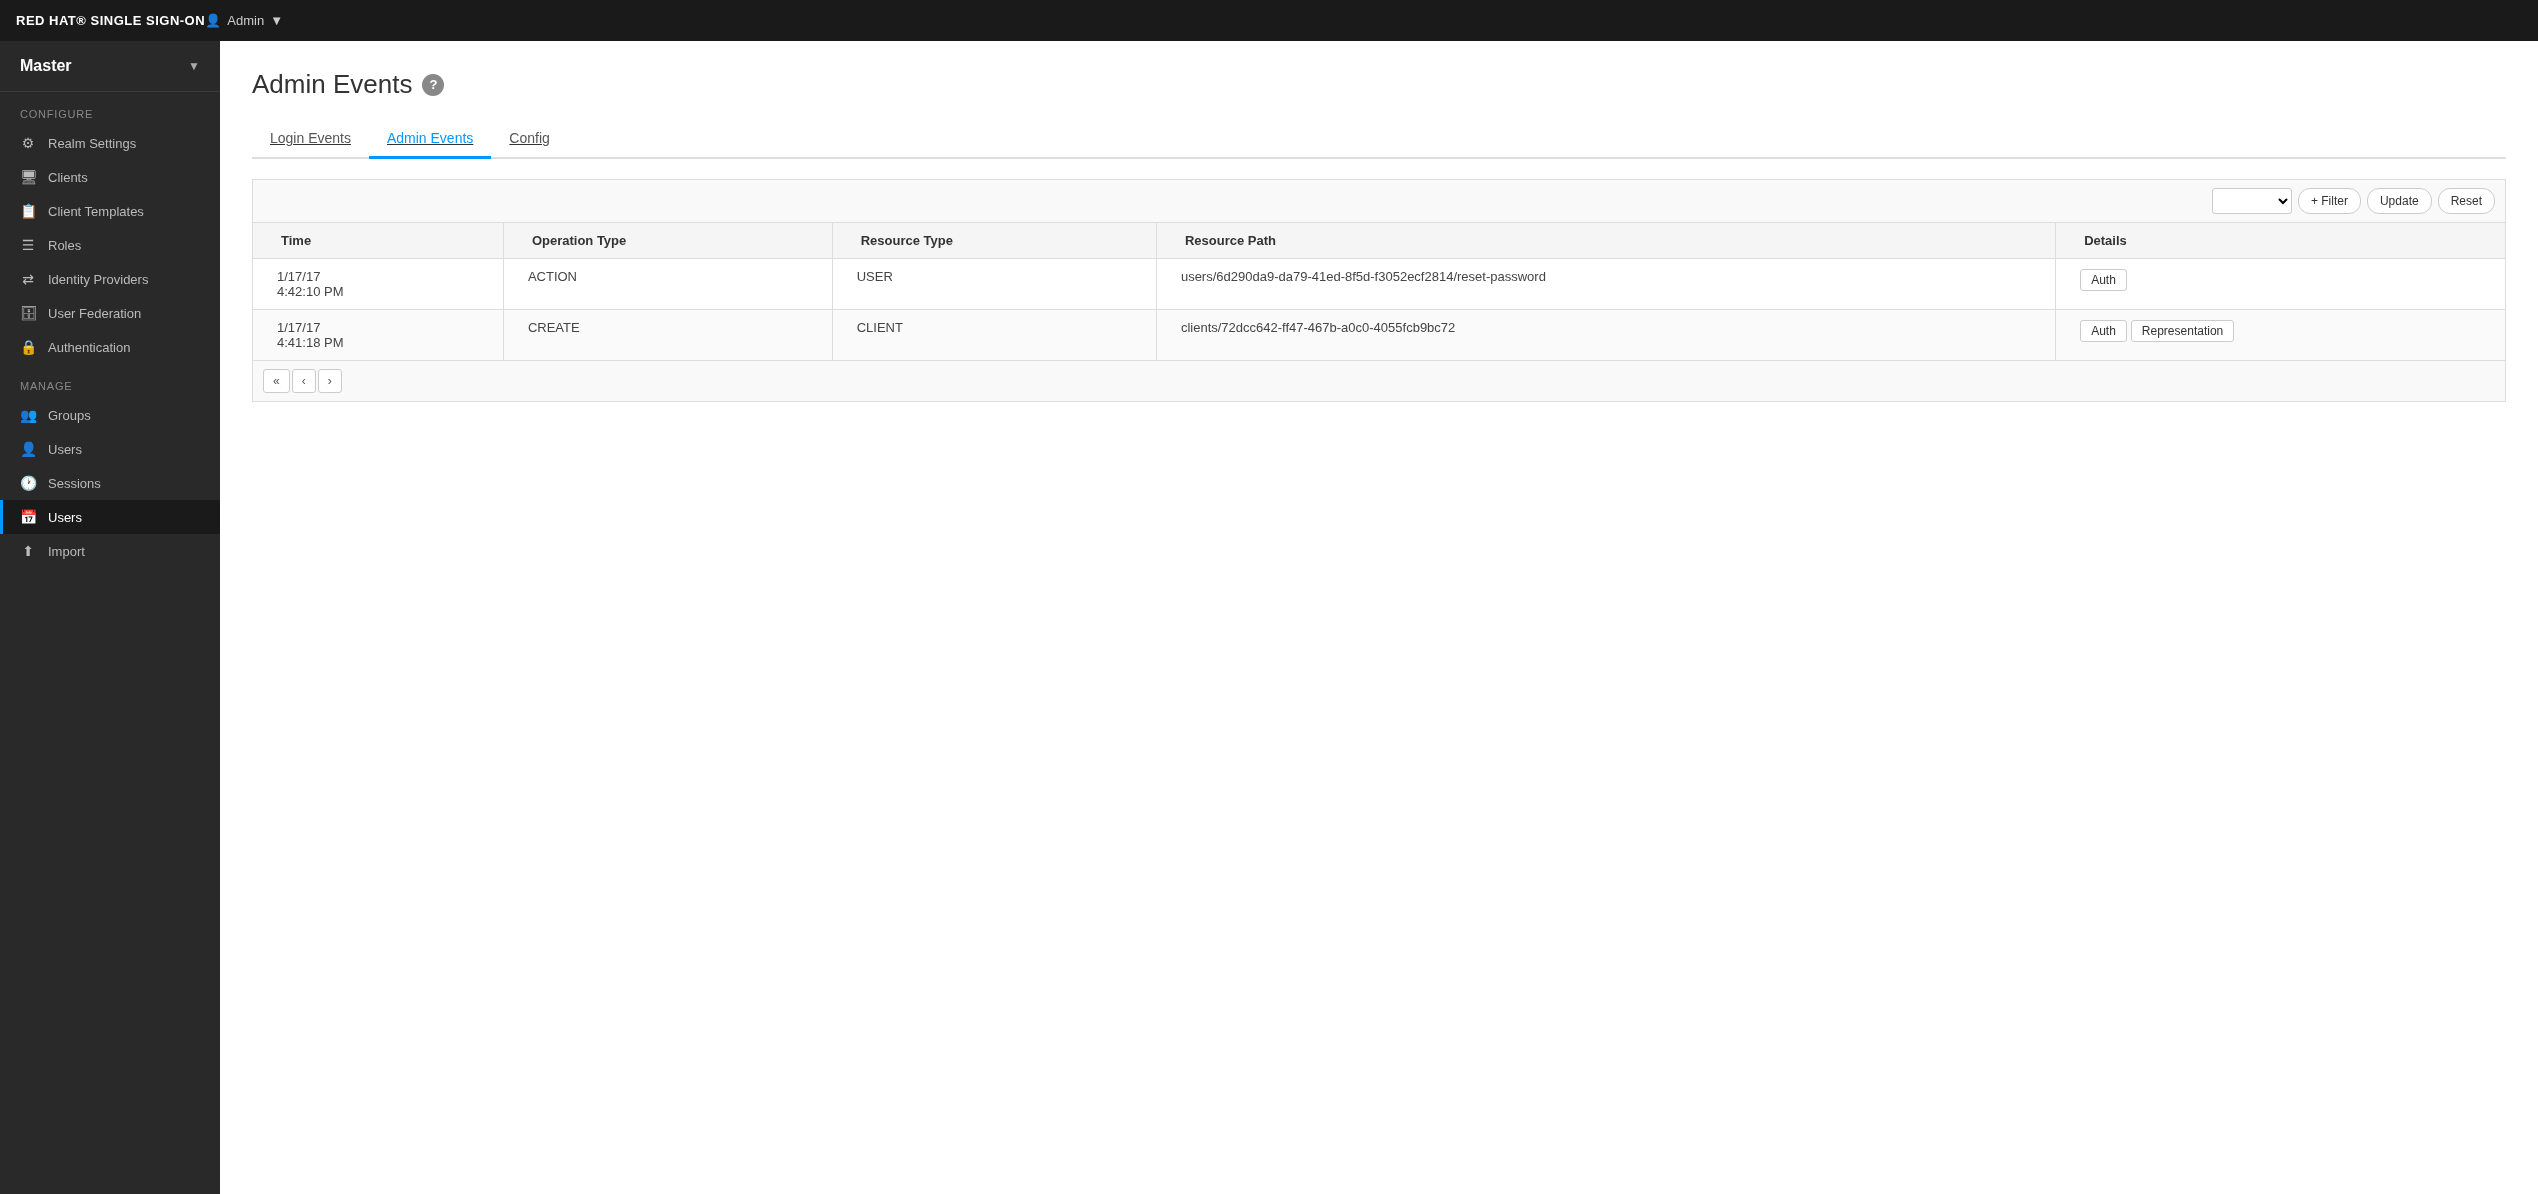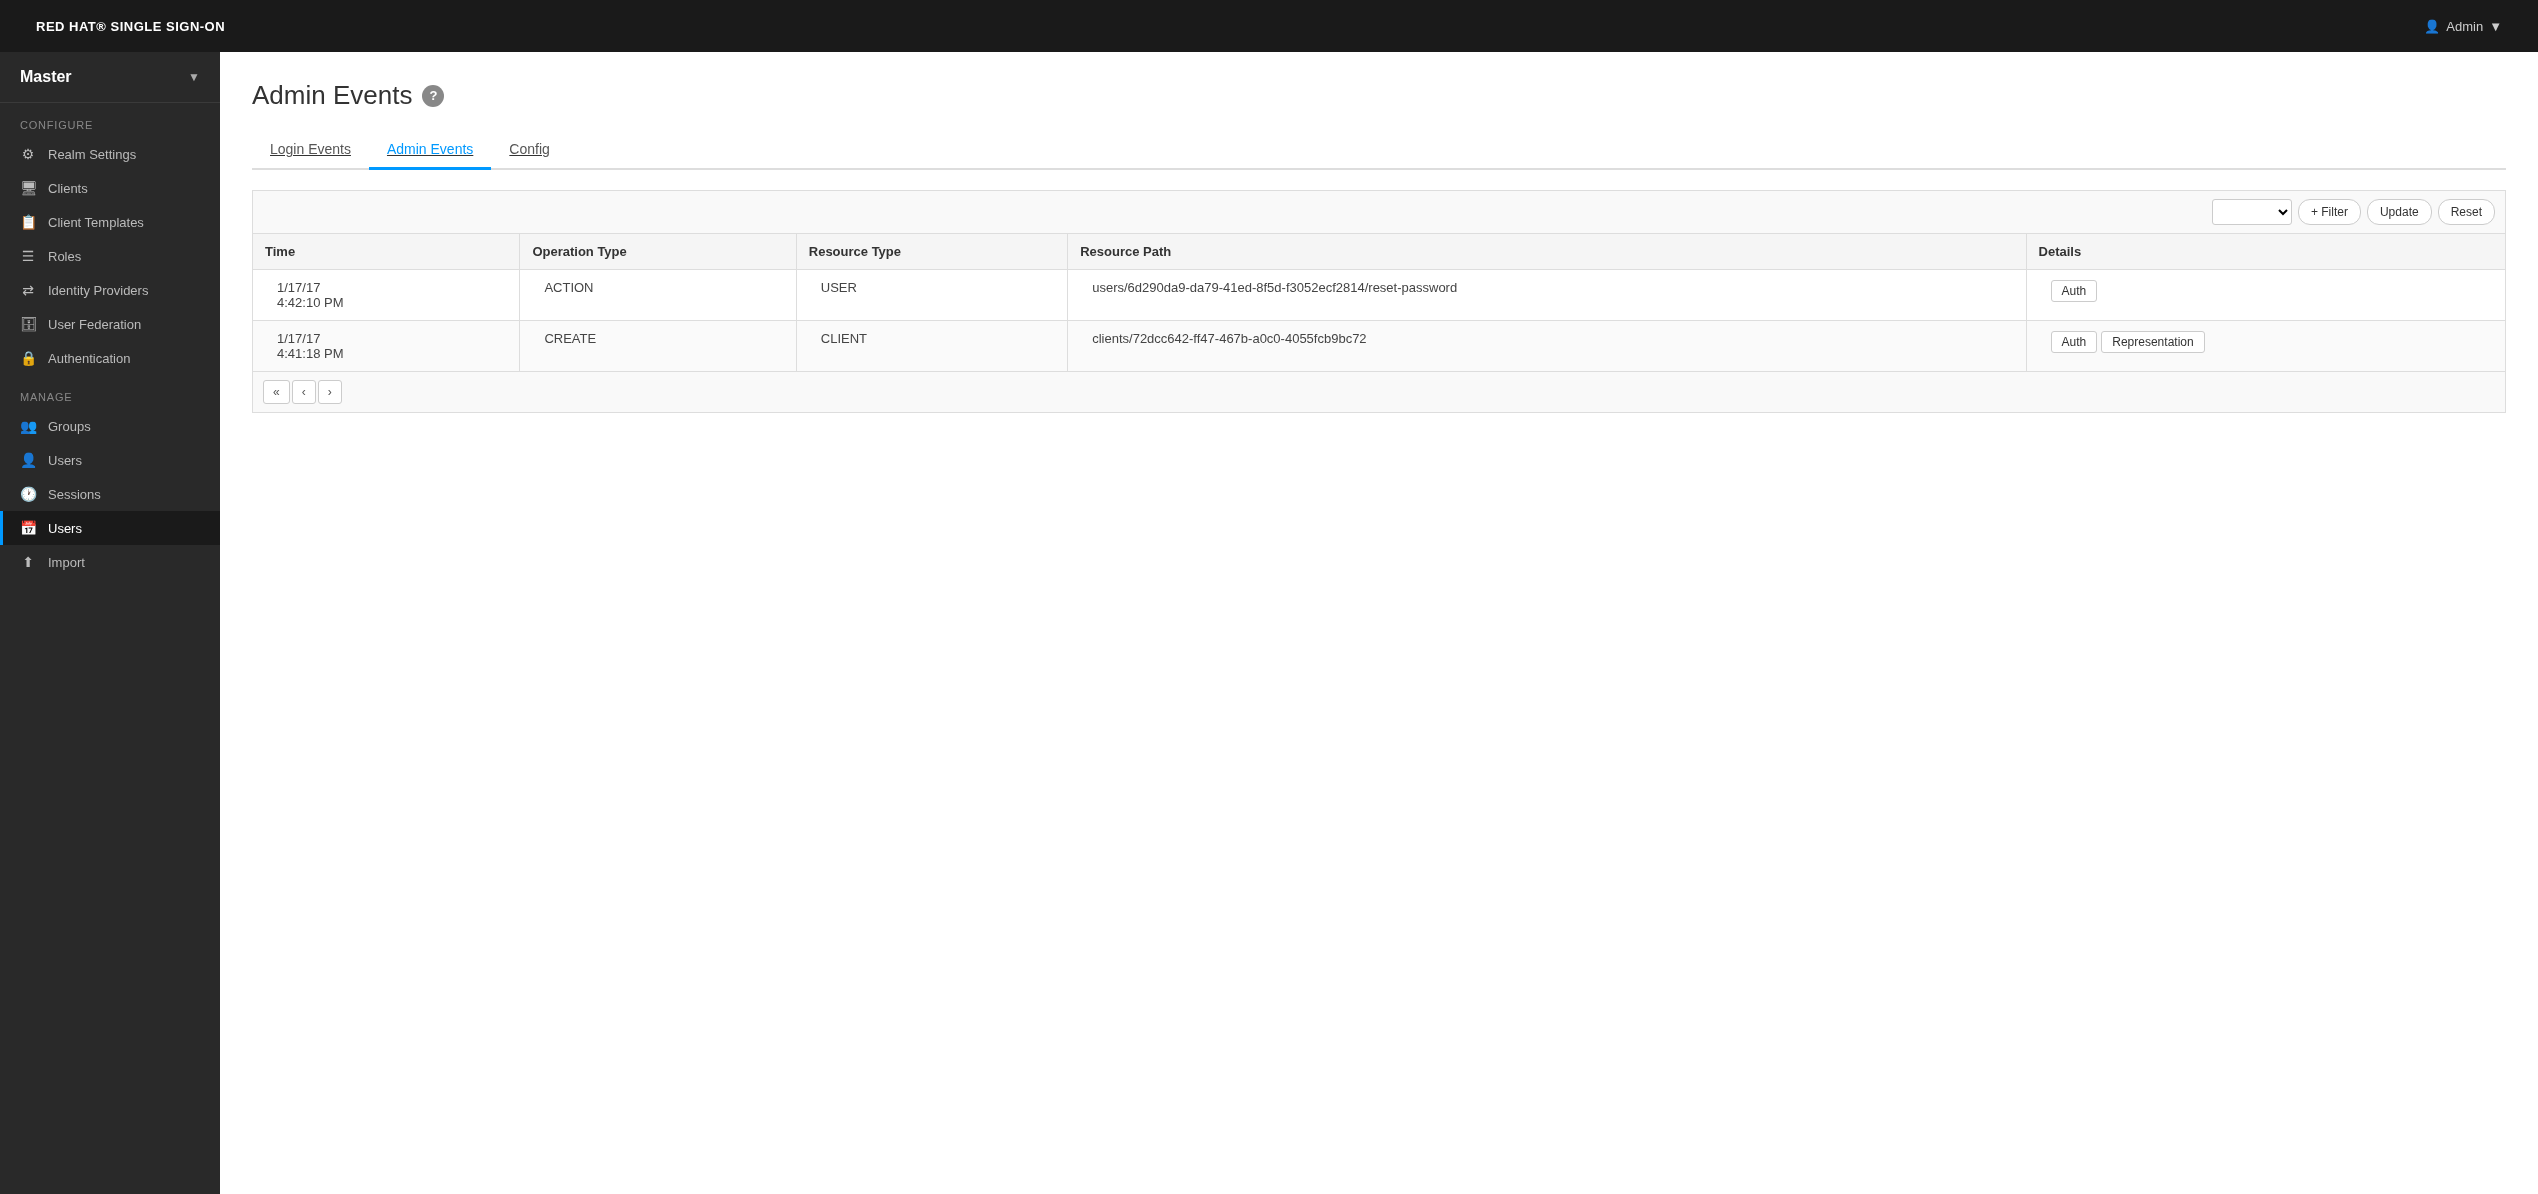--- a/index.html
+++ b/index.html
@@ -4,23 +4,22 @@
   <style>
     * { box-sizing: border-box; margin: 0; padding: 0; }
     body { font-family: 'Helvetica Neue', Arial, sans-serif; font-size: 13px; background: #f5f5f5; color: #333; display: flex; flex-direction: column; height: 100vh; }
 
     
     .topbar {
       background: #1a1a1a;
       color: #fff;
       display: flex;
       align-items: center;
-      justify-content: space-between;
-      padding: 0 36px;
-      height: 52px;
+      padding: 0 16px;
+      height: 41px;
       flex-shrink: 0;
     }
     .topbar-brand {
       display: flex;
       align-items: center;
       gap: 8px;
       font-size: 13px;
       font-weight: 600;
       letter-spacing: 0.5px;
       color: #fff;
@@ -186,21 +185,21 @@
 
     
     .data-table {
       width: 100%;
       border-collapse: collapse;
       border: 1px solid #ddd;
     }
     .data-table th {
       background: #f5f5f5;
       border: 1px solid #ddd;
-      padding: 10px 12px;
+      padding: 10px 28px;
       text-align: left;
       font-size: 13px;
       font-weight: 600;
       color: #333;
     }
     .data-table td {
       border: 1px solid #ddd;
       padding: 10px 24px;
       vertical-align: top;
       font-size: 13px;

